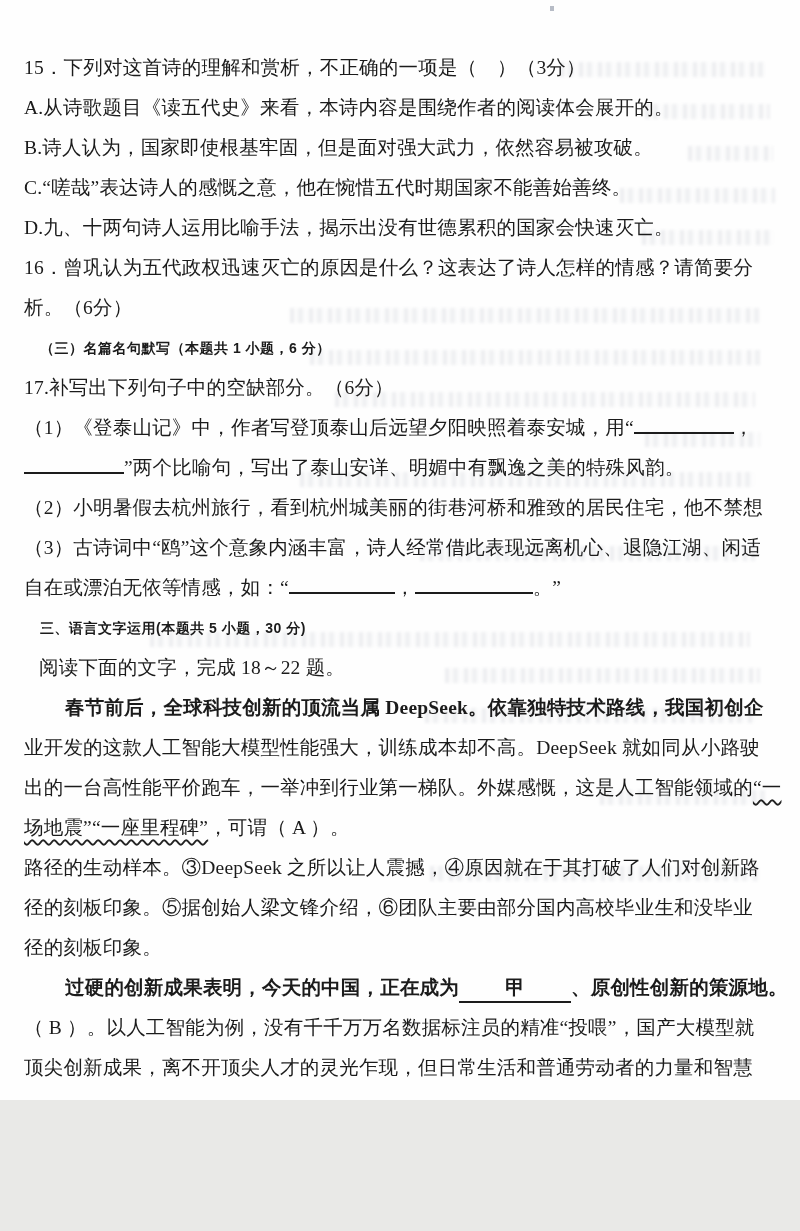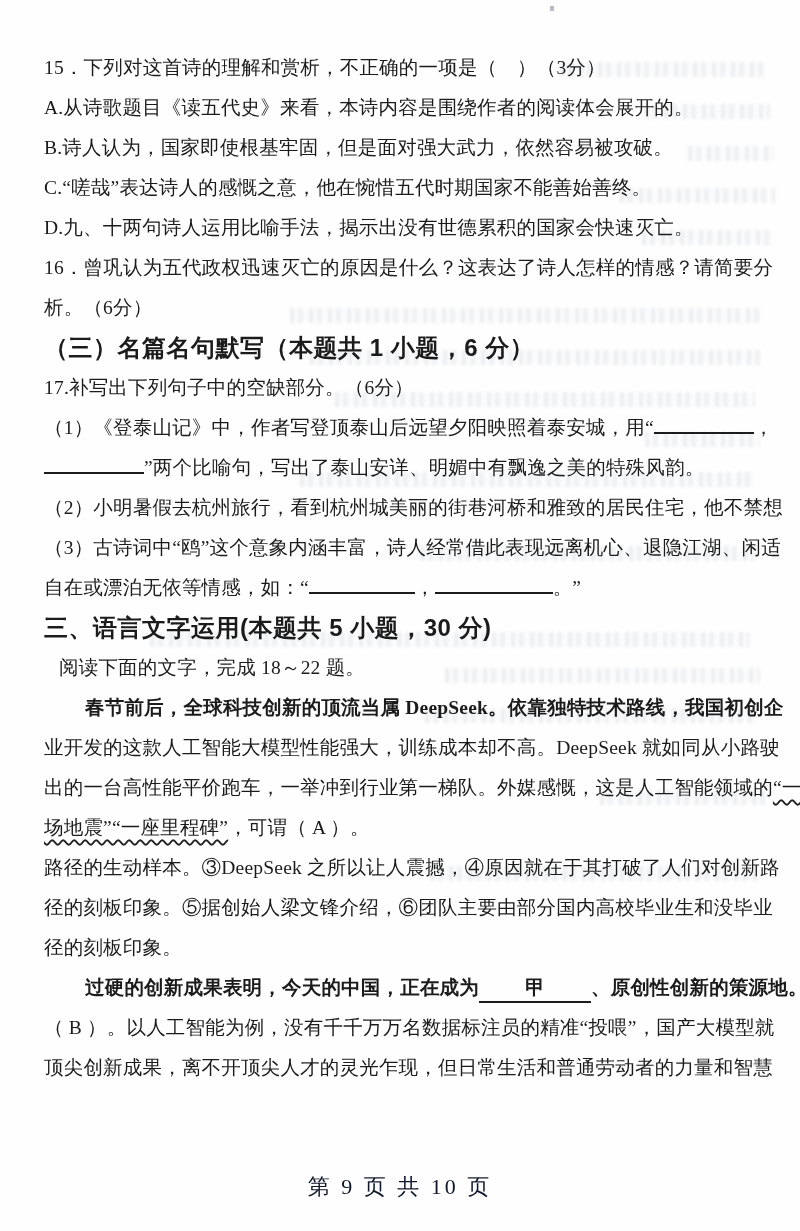--- a/index.html
+++ b/index.html
@@ -3,42 +3,43 @@
 <meta charset="utf-8">
 <style>
   html, body {
     margin: 0;
     padding: 0;
     background: #e9e9e7;
   }
   .page {
     position: relative;
     width: 800px;
-    height: 1231px;
+    height: 1100px;
     margin: 0 auto;
     background: #fefefe;
     overflow: hidden;
     font-family: "Liberation Serif", "DejaVu Serif", serif;
     color: #1b1b1b;
     box-sizing: border-box;
-    padding: 48px 26px 0 44px;
+    padding: 48px 26px 0 24px;
   }
   .lines { position: relative; z-index: 2; }
   .line {
     height: 40px;
     line-height: 40px;
     white-space: nowrap;
     font-size: 19.5px;
     letter-spacing: 0.2px;
   }
   .line.bold {
     font-weight: bold;
     font-family: "Liberation Sans", "DejaVu Sans", sans-serif;
-    font-size: 24px;
+    font-size: 14px;
     letter-spacing: 0.5px;
+    margin-left: 16px;
   }
   .line.indent-1 { padding-left: 15px; }
   .line.indent-2 { padding-left: 41px; font-weight: bold; }
   .seg-text { display: inline; }
   .seg-blank {
     display: inline-block;
     height: 0.95em;
     border-bottom: 2px solid #1c1c1c;
     vertical-align: baseline;
   }

